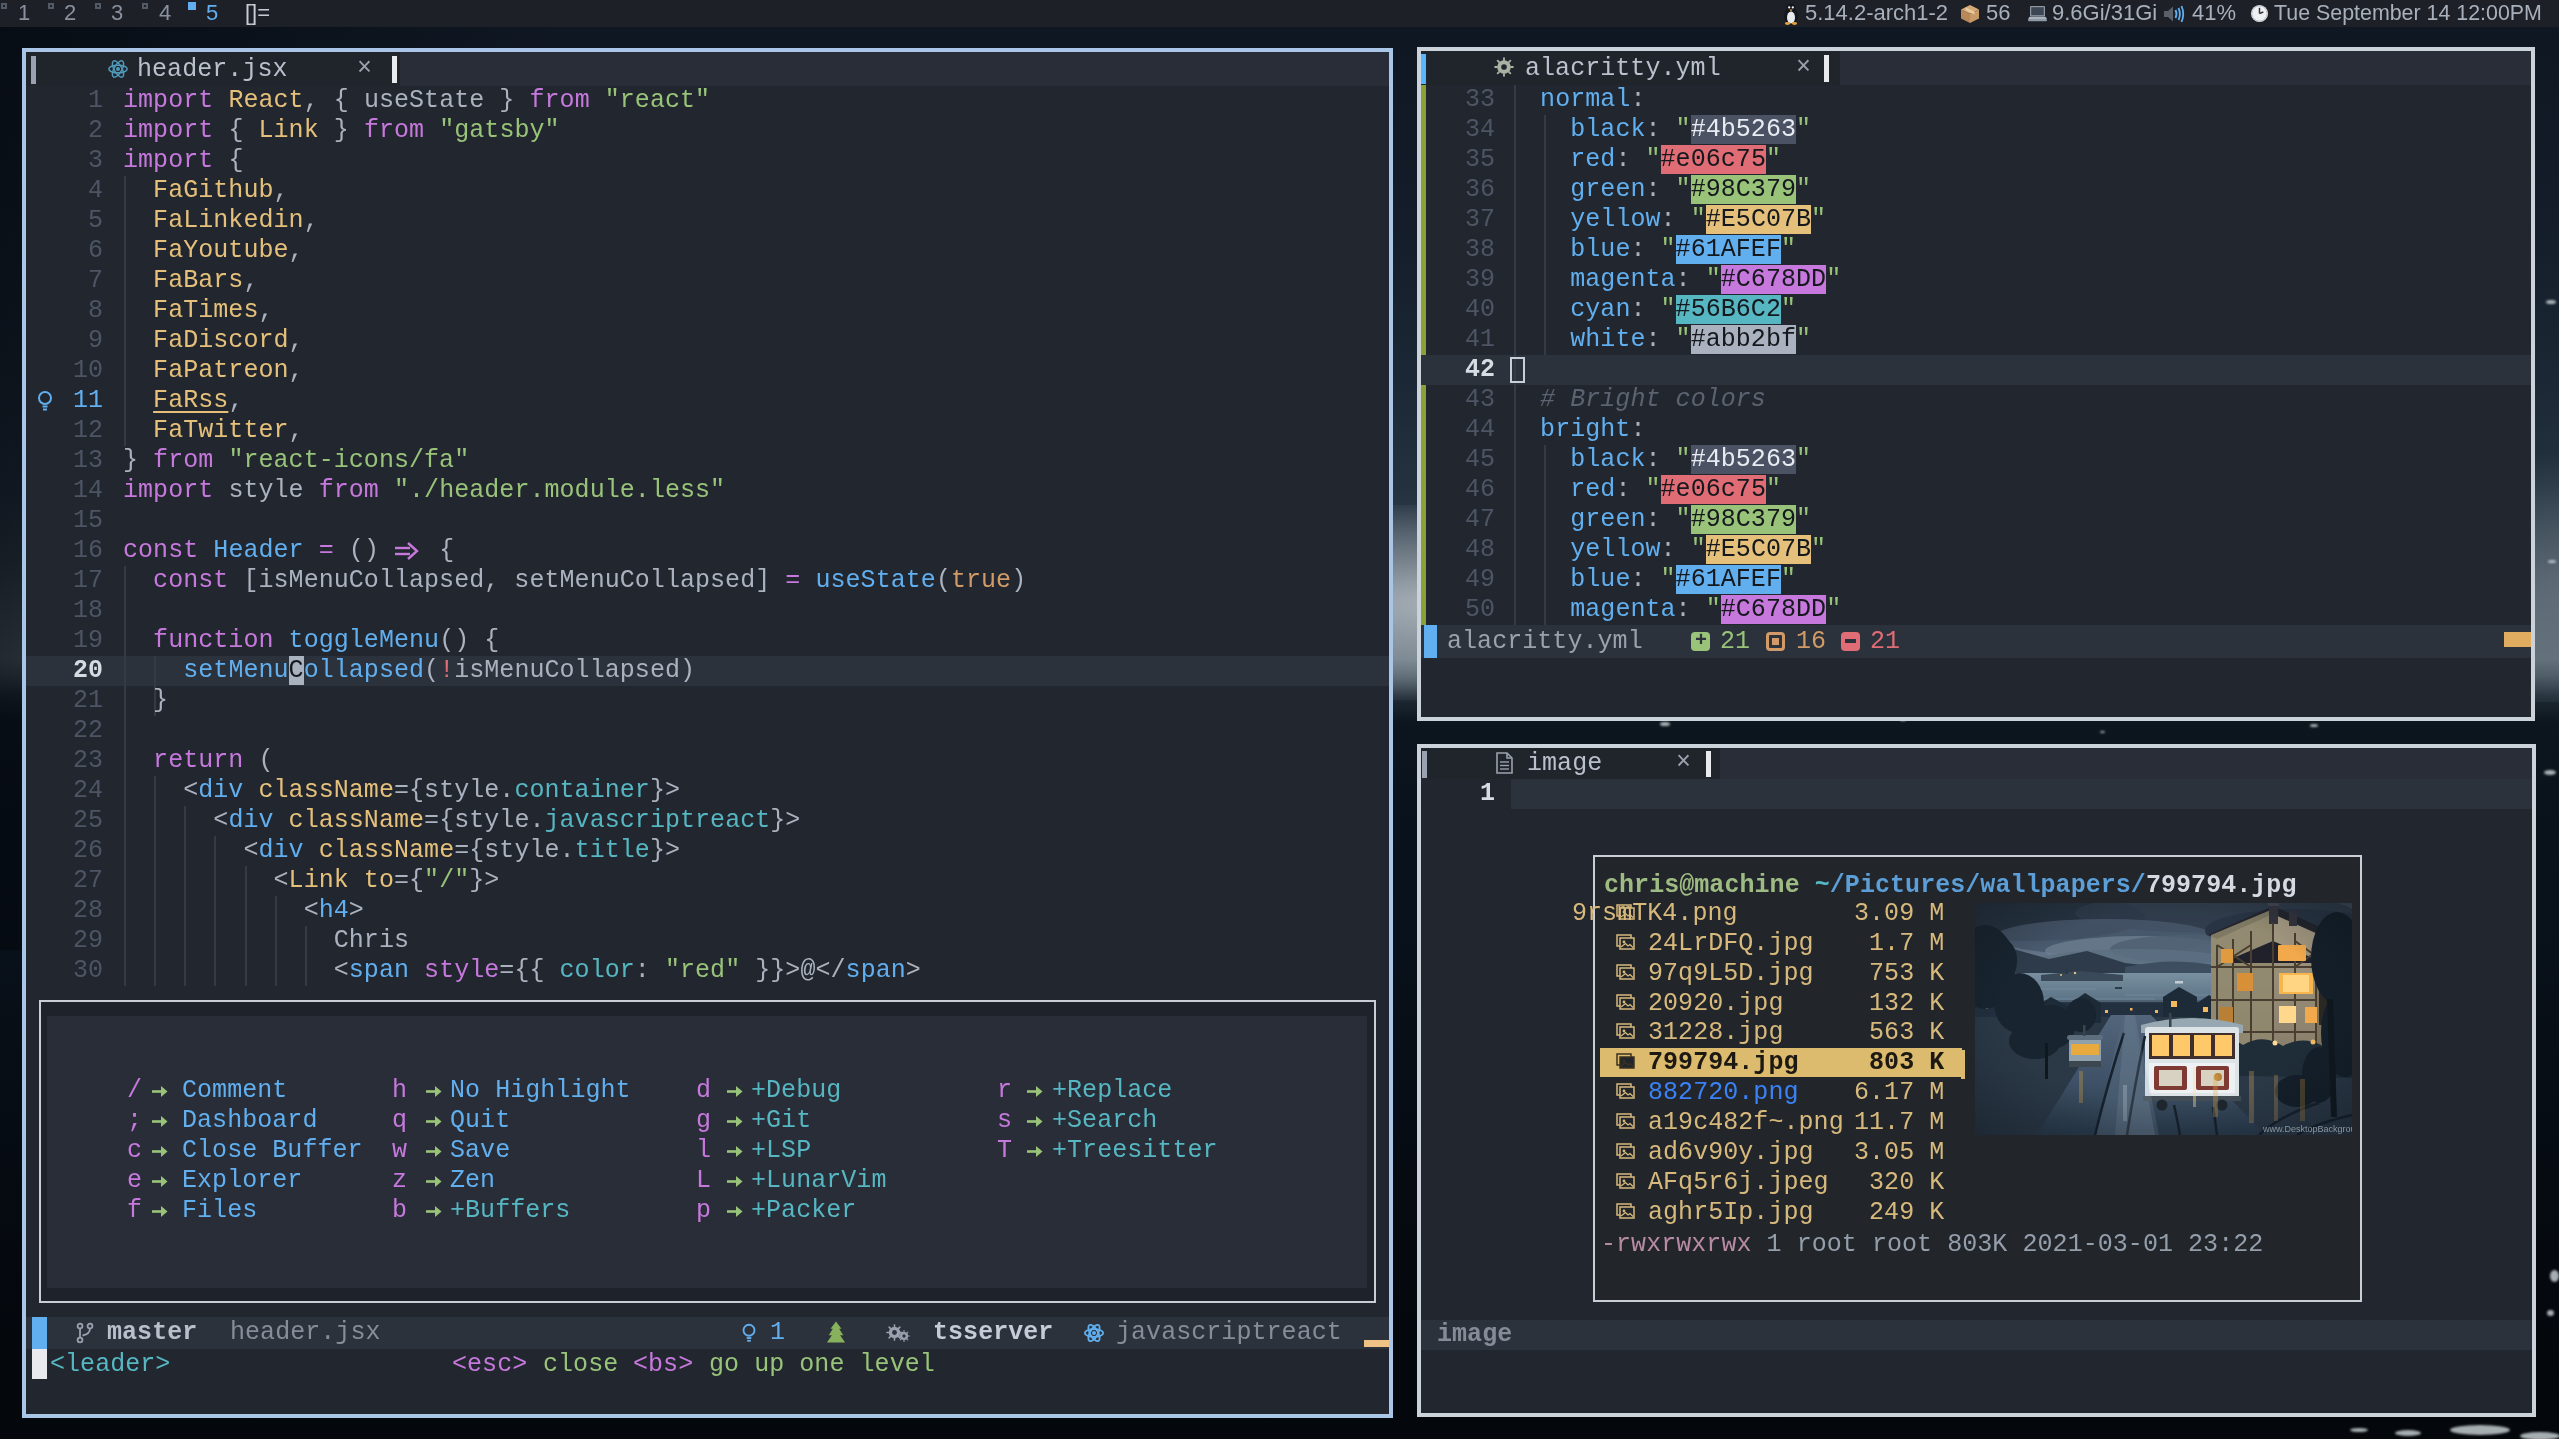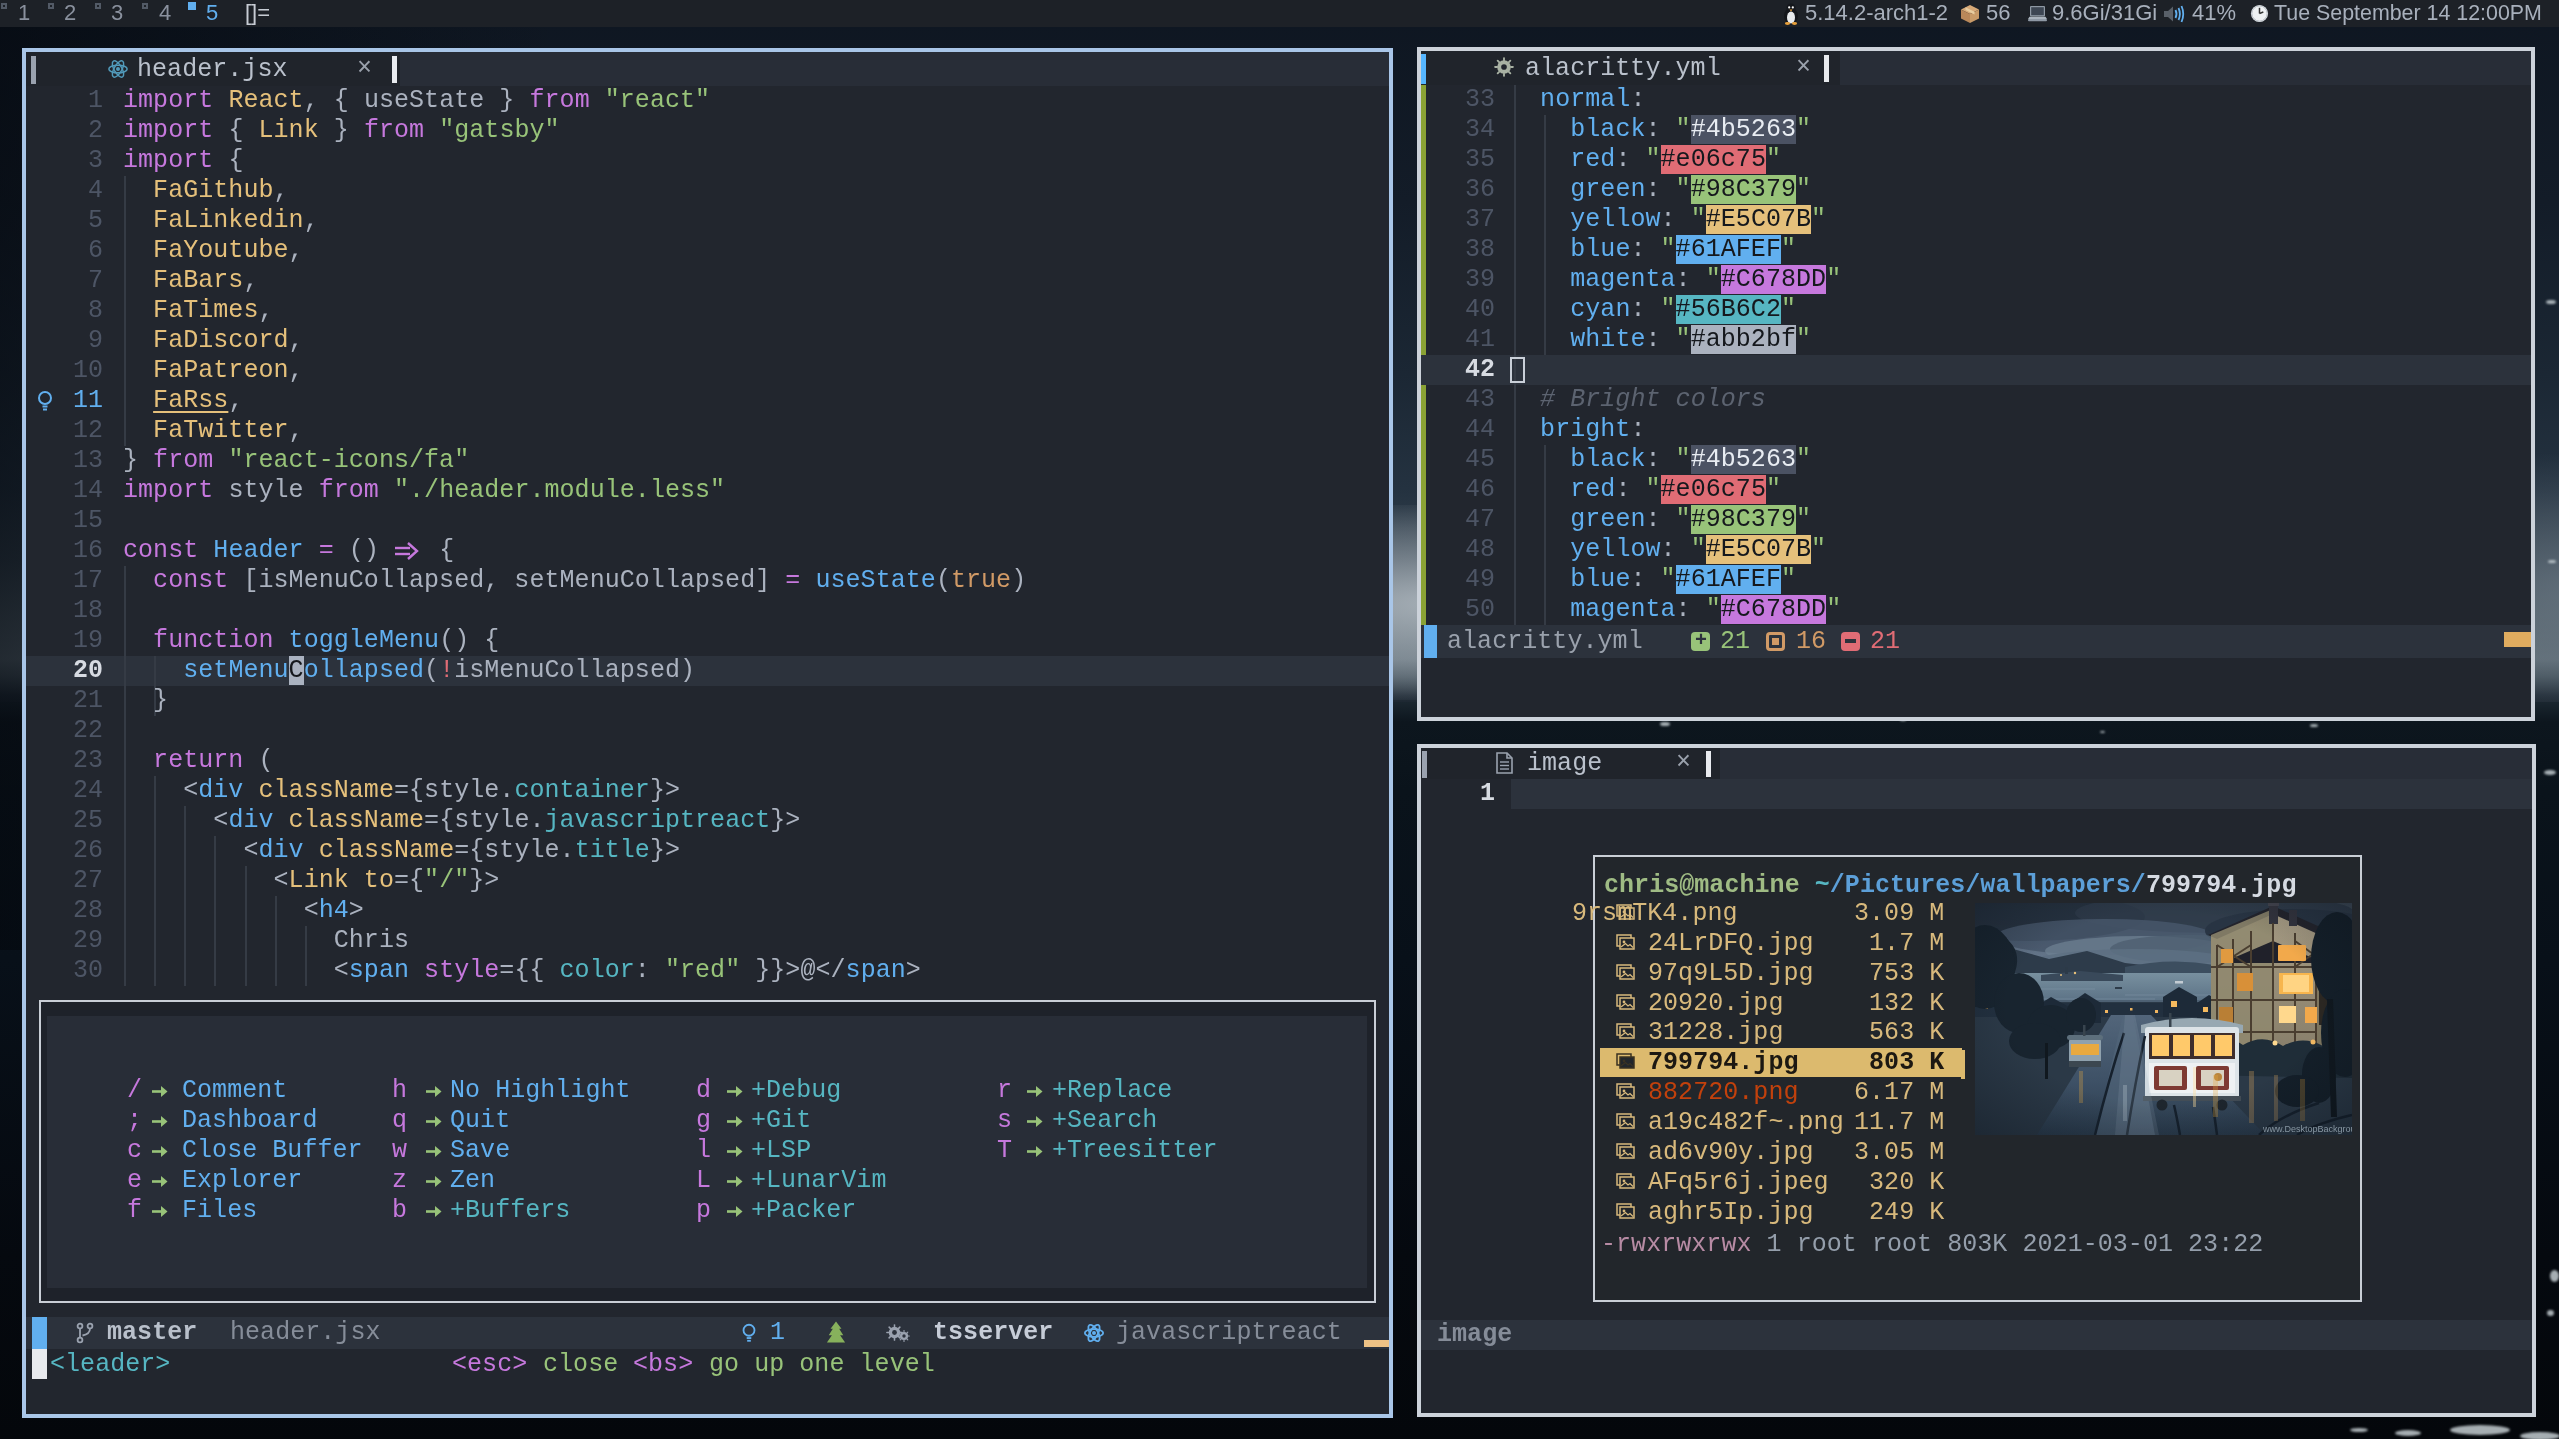--- a/index.html
+++ b/index.html
@@ -510,21 +510,21 @@
     <path d="M5 13 L9.5 9.5 L12 12 L14 10.5 L17 13.5" stroke="#3a3222" stroke-width="1.3" fill="none"></path>
   </svg>
 <div class="ln" style="left:1648px;top:1048px;color:#1c1812;font-weight:bold">799794.jpg</div>
 <div class="ln" style="left:1854px;top:1048px;color:#1c1812;font-weight:bold"> 803 K</div>
 <svg class="abs" style="left:1616px;top:1083px" width="19" height="17" viewBox="0 0 19 17">
 <rect x="1" y="1" width="14" height="11" fill="none" stroke="#d8b97c" stroke-width="1.5"></rect>
 <rect x="4" y="4" width="14" height="11" fill="#22262b" stroke="#d8b97c" stroke-width="1.5"></rect>
 <circle cx="8" cy="8" r="1.4" fill="#d8b97c"></circle>
     <path d="M5 13 L9.5 9.5 L12 12 L14 10.5 L17 13.5" stroke="#d8b97c" stroke-width="1.3" fill="none"></path>
   </svg>
-<div class="ln" style="left:1648px;top:1078px;color:#c2410c">882720.png</div>
+<div class="ln" style="left:1648px;top:1078px;color:#3b82f6">882720.png</div>
 <div class="ln" style="left:1854px;top:1078px;color:#d8b97c">6.17 M</div>
 <svg class="abs" style="left:1616px;top:1113px" width="19" height="17" viewBox="0 0 19 17">
 <rect x="1" y="1" width="14" height="11" fill="none" stroke="#d8b97c" stroke-width="1.5"></rect>
 <rect x="4" y="4" width="14" height="11" fill="#22262b" stroke="#d8b97c" stroke-width="1.5"></rect>
 <circle cx="8" cy="8" r="1.4" fill="#d8b97c"></circle>
     <path d="M5 13 L9.5 9.5 L12 12 L14 10.5 L17 13.5" stroke="#d8b97c" stroke-width="1.3" fill="none"></path>
   </svg>
 <div class="ln" style="left:1648px;top:1108px;color:#d8b97c">a19c482f~.png</div>
 <div class="ln" style="left:1854px;top:1108px;color:#d8b97c">11.7 M</div>
 <svg class="abs" style="left:1616px;top:1143px" width="19" height="17" viewBox="0 0 19 17">

